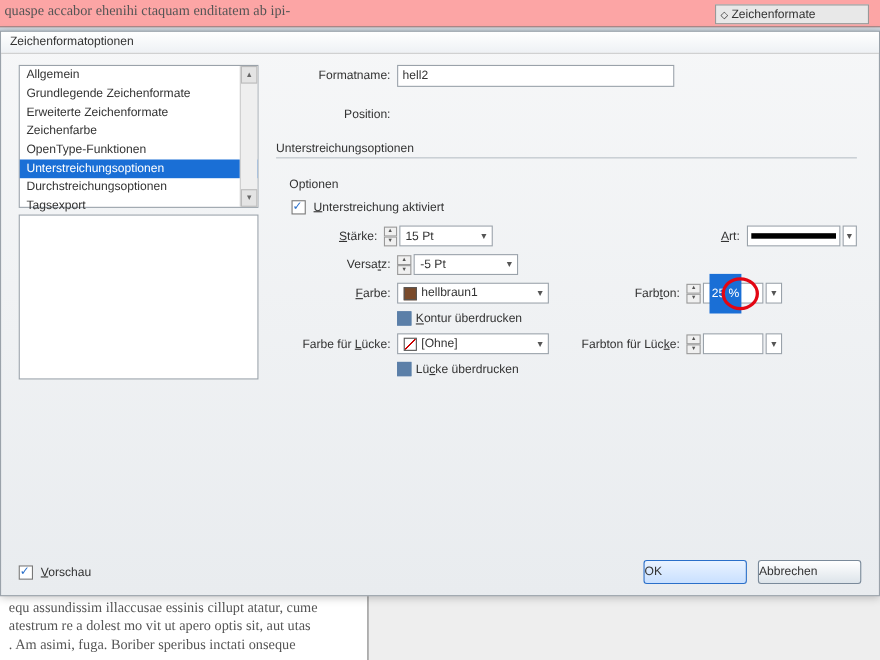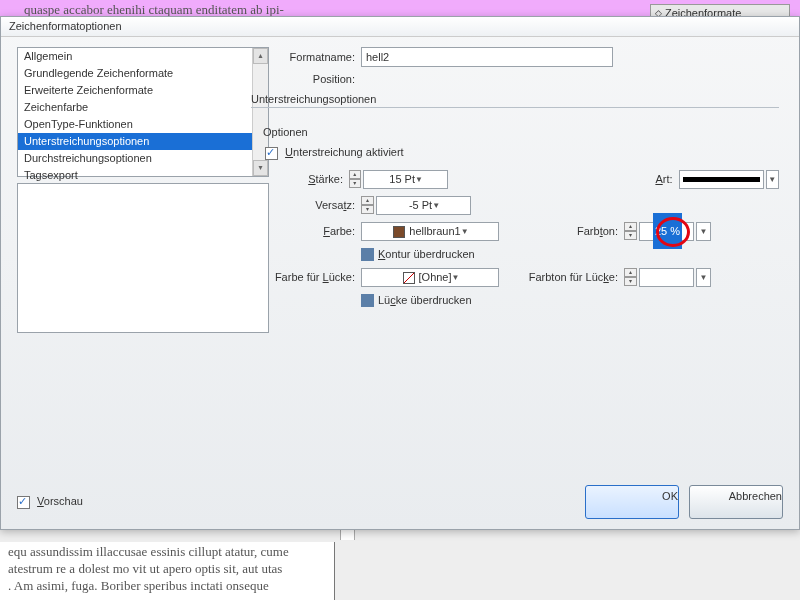--- a/index.html
+++ b/index.html
@@ -1,66 +1,66 @@
 <!DOCTYPE html>
 <html><head>
 <meta charset="utf-8">
 <style>
   *{box-sizing:border-box;margin:0;padding:0;font-family:"Segoe UI",Tahoma,sans-serif;font-size:11px;color:#333}
   body{background:#eee;width:800px;height:600px;overflow:hidden;position:relative}
-  .bg-top{position:absolute;top:0;left:0;right:0;height:25px;background:#f0abfc;border-bottom:1px solid #777;padding:2px 24px}
+  .bg-top{position:absolute;top:0;left:0;right:0;height:25px;background:#fca5a5;border-bottom:1px solid #777;padding:2px 4px}
   .bg-top .txt{font-family:"Times New Roman",serif;font-size:13px;color:#555}
   .bg-right-tab{position:absolute;top:4px;right:10px;width:140px;height:18px;background:#e8e8e8;border:1px solid #999;display:flex;align-items:center;padding:0 4px;font-size:10px}
   .bg-right-tab .diamond{font-size:9px;margin-right:3px}
   .bg-band{position:absolute;top:25px;left:0;right:0;height:7px;background:linear-gradient(#cfd6dd,#b8c4cf)}
   .bg-bottom{position:absolute;bottom:0;left:0;width:335px;height:58px;background:#fff;border-right:1px solid #777;padding:2px 8px}
   .bg-bottom .txt{font-family:"Times New Roman",serif;font-size:13px;color:#555;line-height:1.3}
   .bg-mid{position:absolute;top:32px;left:340px;width:15px;height:508px;background:#fff;border-left:1px solid #aaa;border-right:1px solid #aaa}
-  .dialog{position:absolute;top:16px;left:0;width:800px;height:514px;background:linear-gradient(#f6f7f8,#e9ecef);border:1px solid #9aa2aa;box-shadow:0 2px 8px rgba(0,0,0,.25)}
+  .dialog{position:absolute;top:28px;left:0;width:800px;height:514px;background:linear-gradient(#f6f7f8,#e9ecef);border:1px solid #9aa2aa;box-shadow:0 2px 8px rgba(0,0,0,.25)}
   .dlg-title{height:20px;padding:3px 8px;font-size:11px;border-bottom:1px solid #ccc;background:linear-gradient(#fff,#eef1f4)}
   .dlg-body{position:relative;height:494px}
-  .nav{position:absolute;top:10px;left:16px;width:252px}
+  .nav{position:absolute;top:10px;left:16px;width:218px}
   .nav-list{border:1px solid #9aa2aa;background:#fff;height:130px;position:relative}
   .nav-list .item{padding:2px 6px;height:17px;line-height:13px;cursor:default}
   .nav-list .item.sel{background:#1a6fd6;color:#fff}
   .nav-scroll{position:absolute;right:0;top:0;bottom:0;width:16px;background:#efefef;border-left:1px solid #ccc}
   .nav-scroll .up,.nav-scroll .dn{height:16px;background:#e4e4e4;border:1px solid #bbb;text-align:center;font-size:8px;line-height:14px;color:#666}
   .nav-scroll .dn{position:absolute;bottom:0;left:0;right:0}
   .preview{margin-top:6px;border:1px solid #9aa2aa;background:#fff;height:150px}
   .content{position:absolute;top:10px;left:250px;right:20px}
-  .row{display:flex;align-items:center;margin-bottom:6px}
+  .row{display:flex;align-items:center;margin-bottom:19px}
   .lbl{text-align:right;padding-right:6px}
   .w110{width:110px}
   .input-text{border:1px solid #9aa2aa;background:#fff;height:20px;padding:2px 4px;width:252px}
   .section-title{margin:8px 0 4px 0;padding-bottom:2px;border-bottom:1px solid #b8c0c8}
   .opts{margin-top:10px}
   .cb{width:13px;height:13px;border:1px solid #777;background:#fff;display:inline-block;vertical-align:middle;margin-right:4px;position:relative}
   .cb.checked::after{content:"✓";position:absolute;top:-2px;left:0;font-size:11px;color:#2a6fc9}
   .cb.filled{background:#5b7fa8;border-color:#5b7fa8}
   .form-grid{margin-top:0}
   .form-grid .row{margin-bottom:7px}
   .stepper{display:flex;flex-direction:column;width:13px;margin-right:2px}
   .stepper span{height:9px;border:1px solid #999;background:#f0f0f0;font-size:6px;text-align:center;line-height:7px;color:#555}
-  .dd{border:1px solid #9aa2aa;background:#fff;height:19px;display:flex;align-items:center;justify-content:center;padding:0 3px 0 5px}
+  .dd{border:1px solid #9aa2aa;background:#fff;height:19px;display:flex;align-items:center;justify-content:space-between;padding:0 3px 0 5px}
   .dd .arr{font-size:8px;color:#555}
   .dd.w95{width:95px}
   .dd.w150{width:138px}
   .dd.w55{width:55px}
   .dd .sw{width:12px;height:12px;border:1px solid #555;margin-right:4px;display:inline-block;vertical-align:middle}
   .dd .sw.brown{background:#7a4a2a}
   .dd .sw.none{background:linear-gradient(135deg,#fff 45%,#c00 46%,#c00 54%,#fff 55%)}
   .art-box{border:1px solid #9aa2aa;background:#fff;height:19px;width:95px;display:flex;align-items:center;padding:0 3px}
   .art-line{flex:1;height:5px;background:#000}
   .art-arr{border:1px solid #9aa2aa;height:19px;width:15px;margin-left:2px;display:flex;align-items:center;justify-content:center;font-size:8px;color:#555;background:#fff}
   .dd.w55 .val{color:#000}
   .dd.w55.sel .val{background:#1a6fd6;color:#fff;padding:12px 2px}
   .circle{position:absolute;border:3px solid #e30613;border-radius:50%;width:34px;height:30px;pointer-events:none}
   .footer{position:absolute;bottom:12px;left:16px;right:16px;display:flex;align-items:center;justify-content:space-between}
   .btns{display:flex;gap:10px}
-  .btn{width:94px;height:34px;border:1px solid #7a8a9a;border-radius:3px;background:linear-gradient(#fff,#dde4ea);text-align:right;line-height:20px}
+  .btn{width:94px;height:22px;border:1px solid #7a8a9a;border-radius:3px;background:linear-gradient(#fff,#dde4ea);text-align:left;line-height:20px}
   .btn.primary{border-color:#2a6fc9;background:linear-gradient(#eaf3ff,#c9e0ff)}
   .u{text-decoration:underline}
 </style>
 </head>
 <body>
 
 <div class="bg-top">
   <span class="txt">quaspe accabor ehenihi ctaquam enditatem ab ipi-</span>
 </div>
 <div class="bg-right-tab">

